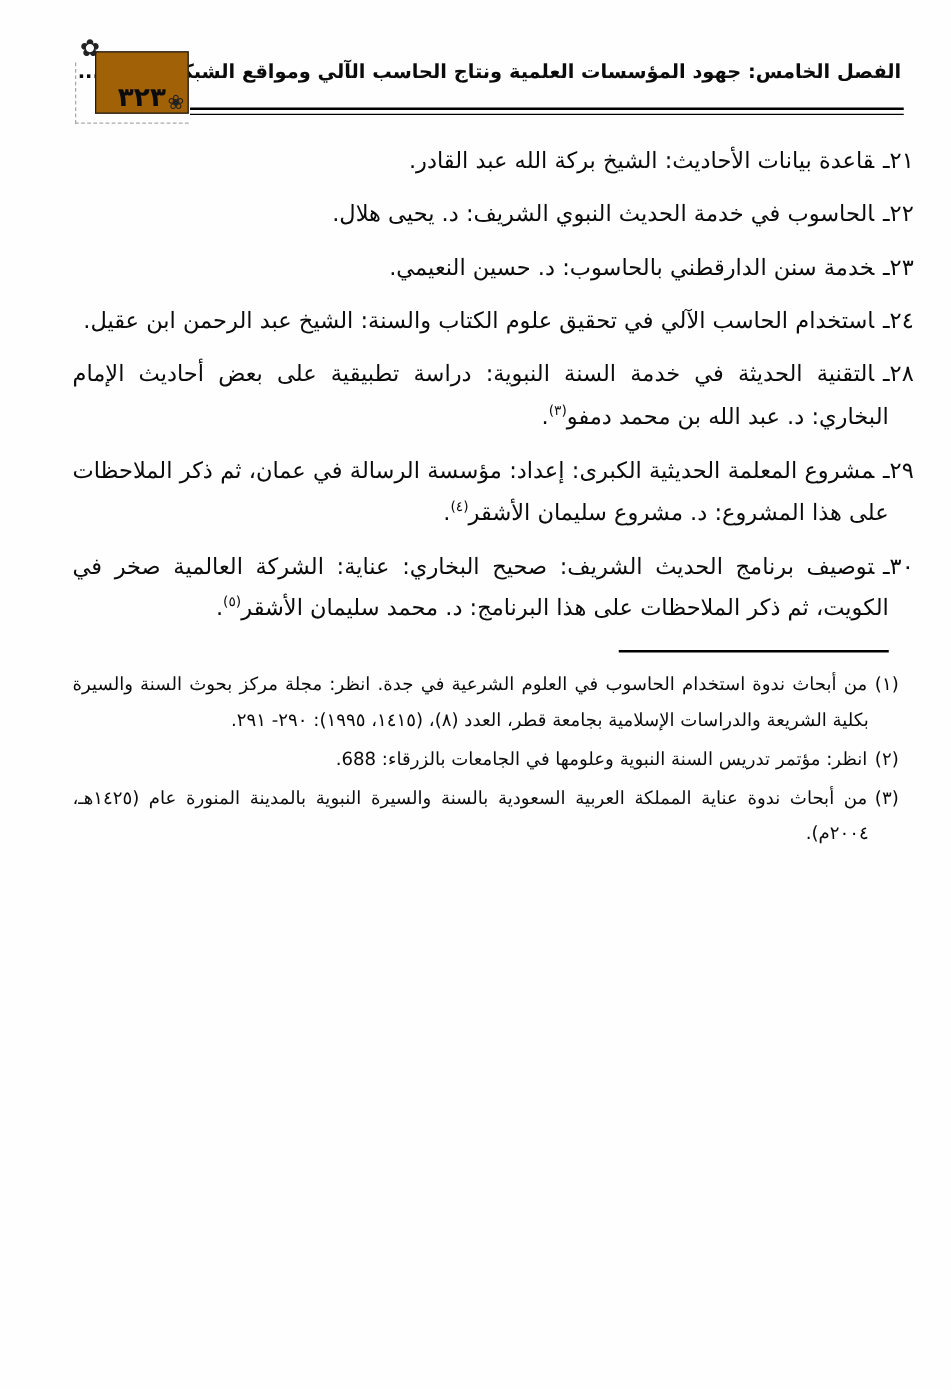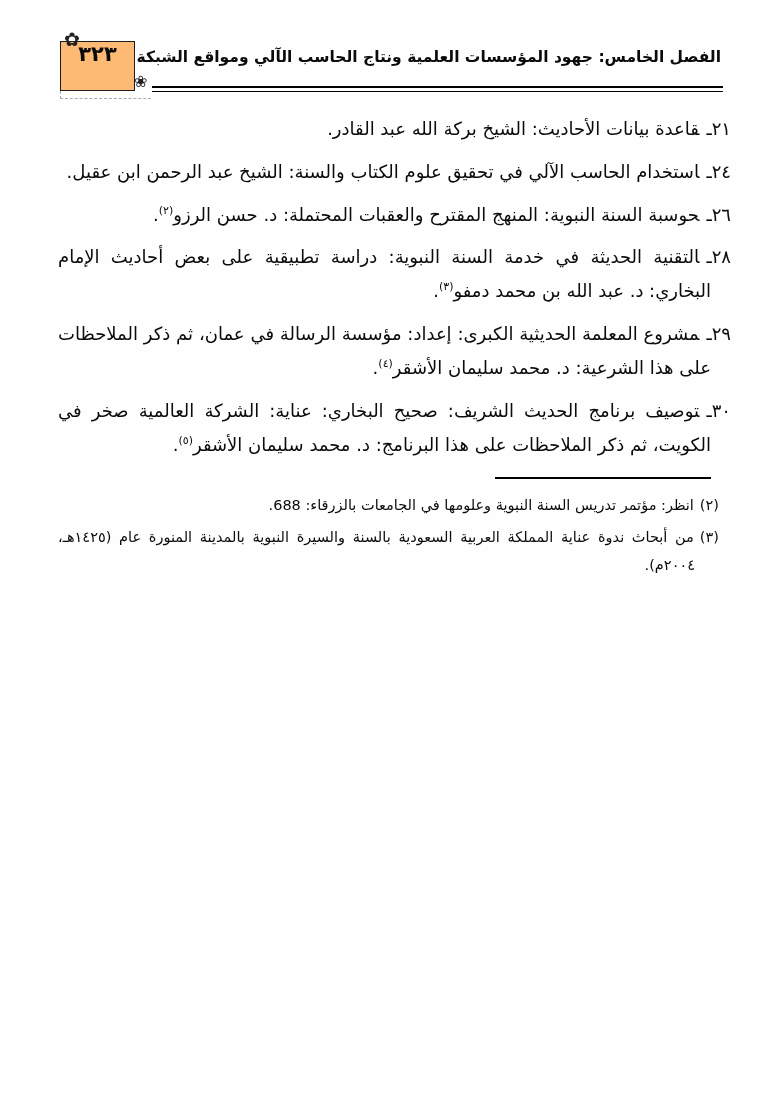--- a/index.html
+++ b/index.html
@@ -20,23 +20,23 @@
   }
   .header-rule{
     position:absolute;top:86px;right:38px;left:152px;height:3px;
     border-top:2.5px solid #000;border-bottom:1px solid #000;
   }
   .pageno-ghost{
     position:absolute;top:50px;left:60px;width:90px;height:48px;
     border-left:1px dashed #a9a9a9;border-bottom:1px dashed #a9a9a9;
   }
   .pageno-box{
-    position:absolute;top:41px;left:60px;width:73px;height:48px;
-    border:1.5px solid #1c1c1c;background:#fdba74;z-index:2;
-    display:flex;align-items:flex-start;justify-content:center;
+    position:absolute;top:41px;left:76px;width:73px;height:48px;
+    border:1.5px solid #1c1c1c;background:#a16207;z-index:2;
+    display:flex;align-items:flex-end;justify-content:center;
     font-size:21px;font-weight:bold;
   }
   .flower{position:absolute;z-index:3;color:#222;line-height:1}
   .flower-tl{top:30px;left:64px;font-size:19px}
   .flower-br{top:74px;left:134px;font-size:16px}
 
   
   .main{padding:10px 30px 0 58px}
   .item{
     font-size:18px;line-height:1.88;text-align:justify;
@@ -70,35 +70,37 @@
     </div>
     <span class="flower flower-tl">✿</span>
     <span class="flower flower-br">❀</span>
     <div class="header-rule"></div>
   </div>
 
   <div class="main">
 
     <p class="item"><span class="num">٢١ـ</span><span>قاعدة بيانات الأحاديث: الشيخ بركة الله عبد القادر.</span><sup class="fnref"></sup><span></span></p>
 
+    <p class="item"><span class="num">٢٢ـ</span><span>الحاسوب في خدمة الحديث النبوي الشريف: د. يحيى هلال.</span><sup class="fnref"></sup><span></span></p>
 
+    <p class="item"><span class="num">٢٣ـ</span><span>خدمة سنن الدارقطني بالحاسوب: د. حسين النعيمي.</span><sup class="fnref"></sup><span></span></p>
 
     <p class="item"><span class="num">٢٤ـ</span><span>استخدام الحاسب الآلي في تحقيق علوم الكتاب والسنة: الشيخ عبد الرحمن ابن عقيل.</span><sup class="fnref"></sup><span></span></p>
 
 
-    <p class="item"><span class="num">٢٦ـ</span><span>حوسبة السنة النبوية: المنهج المقترح والعقبات المحتملة: د. حسن الرزو</span><sup class="fnref">(٢)</sup><span>.</span></p>
 
 
     <p class="item"><span class="num">٢٨ـ</span><span>التقنية الحديثة في خدمة السنة النبوية: دراسة تطبيقية على بعض أحاديث الإمام البخاري: د. عبد الله بن محمد دمفو</span><sup class="fnref">(٣)</sup><span>.</span></p>
 
-    <p class="item"><span class="num">٢٩ـ</span><span>مشروع المعلمة الحديثية الكبرى: إعداد: مؤسسة الرسالة في عمان، ثم ذكر الملاحظات على هذا الشرعية: د. محمد سليمان الأشقر</span><sup class="fnref">(٤)</sup><span>.</span></p>
+    <p class="item"><span class="num">٢٩ـ</span><span>مشروع المعلمة الحديثية الكبرى: إعداد: مؤسسة الرسالة في عمان، ثم ذكر الملاحظات على هذا المشروع: د. مشروع سليمان الأشقر</span><sup class="fnref">(٤)</sup><span>.</span></p>
 
     <p class="item"><span class="num">٣٠ـ</span><span>توصيف برنامج الحديث الشريف: صحيح البخاري: عناية: الشركة العالمية صخر في الكويت، ثم ذكر الملاحظات على هذا البرنامج: د. محمد سليمان الأشقر</span><sup class="fnref">(٥)</sup><span>.</span></p>
 
     <hr class="fn-sep">
   </div>
 
   <div class="footnotes">
+    <p class="fn"><span class="marker">(١)</span><span>من أبحاث ندوة استخدام الحاسوب في العلوم الشرعية في جدة. انظر: مجلة مركز بحوث السنة والسيرة بكلية الشريعة والدراسات الإسلامية بجامعة قطر، العدد (٨)، (١٤١٥، ١٩٩٥): ٢٩٠- ٢٩١.</span></p>
     <p class="fn"><span class="marker">(٢)</span><span>انظر: مؤتمر تدريس السنة النبوية وعلومها في الجامعات بالزرقاء: 688.</span></p>
     <p class="fn"><span class="marker">(٣)</span><span>من أبحاث ندوة عناية المملكة العربية السعودية بالسنة والسيرة النبوية بالمدينة المنورة عام (١٤٢٥هـ، ٢٠٠٤م).</span></p>
   </div>
 
 </div>
 
 </body></html>

